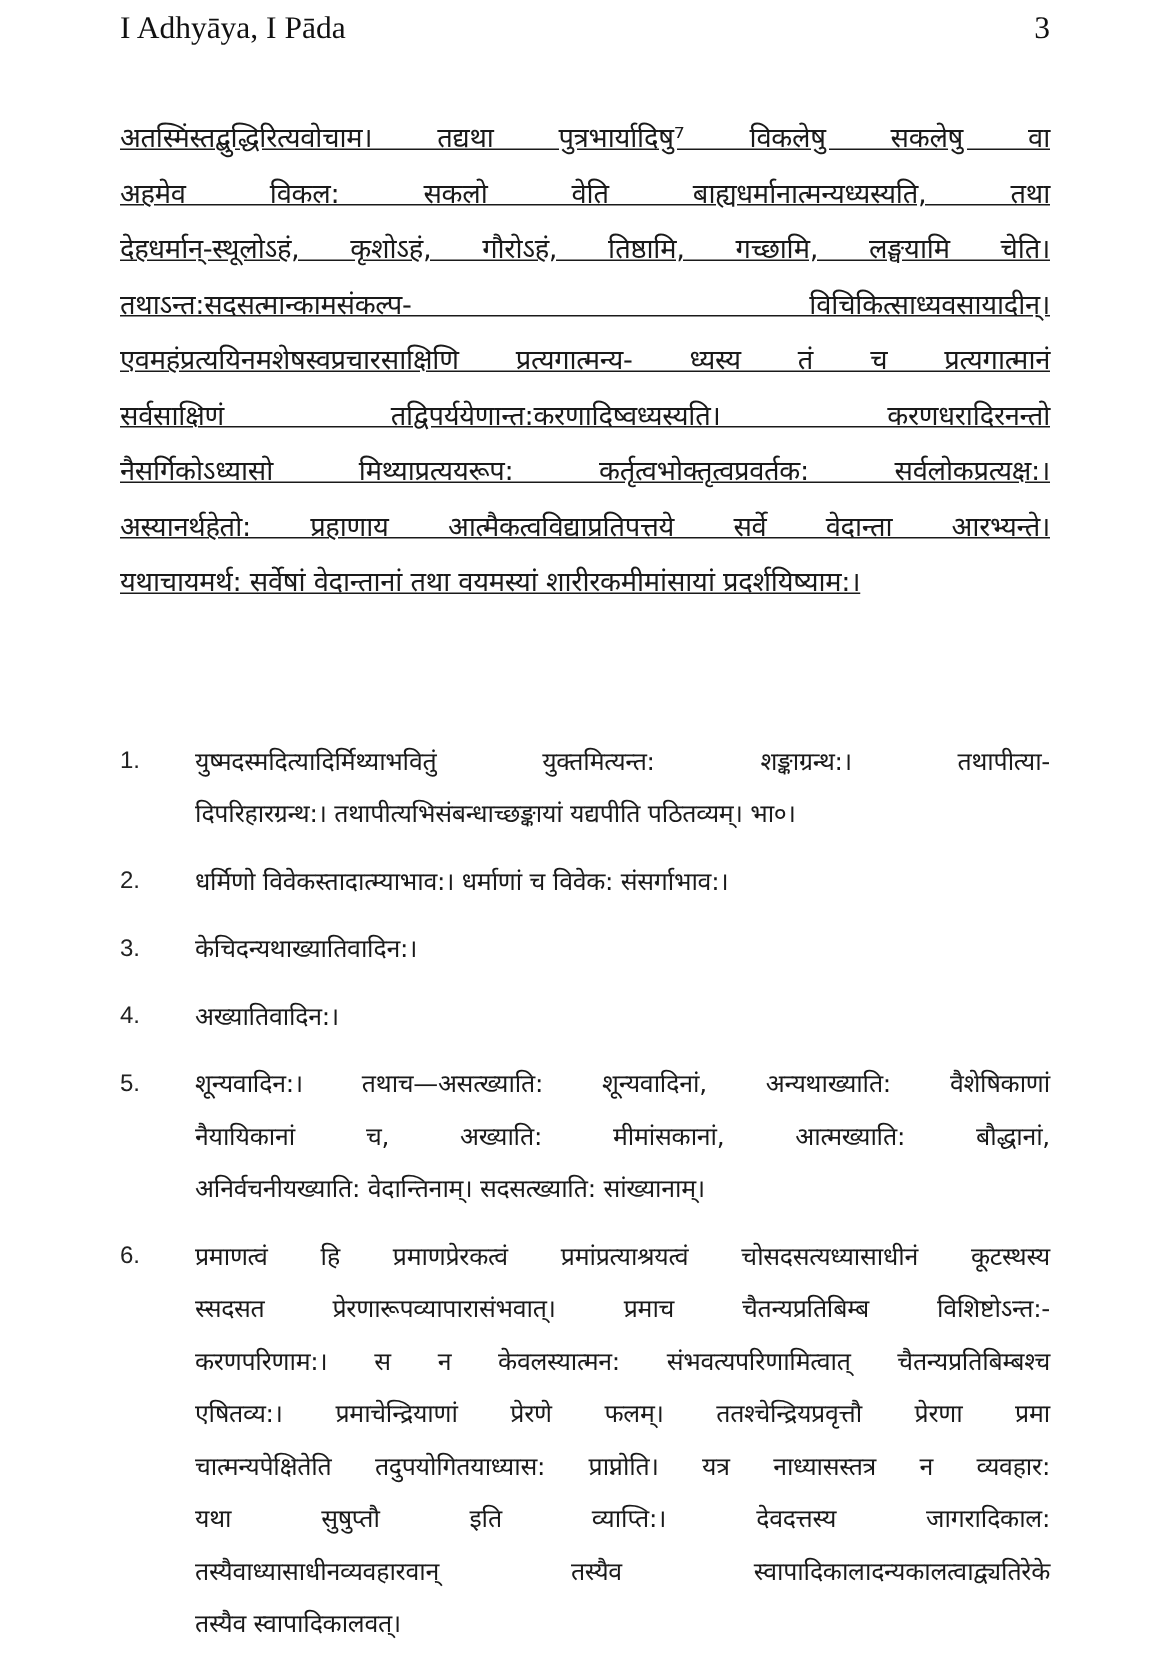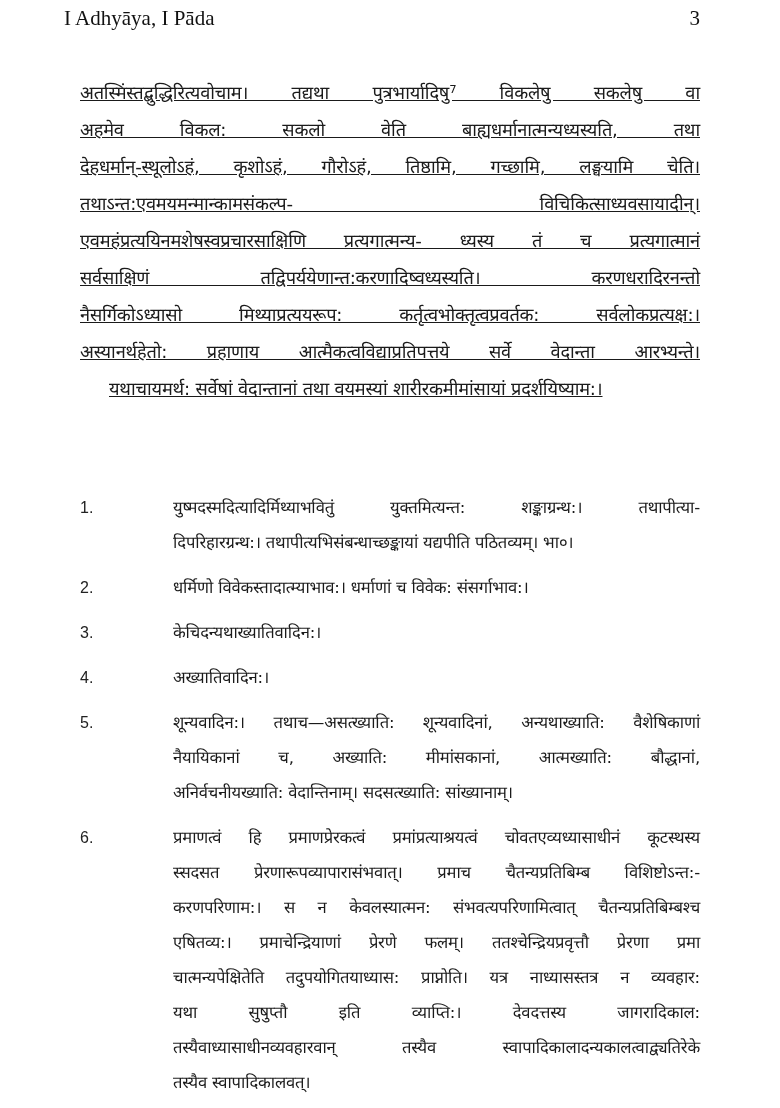--- a/index.html
+++ b/index.html
@@ -10,21 +10,21 @@
     body {
       width: 780px;
       height: 1108px;
       position: relative;
       overflow: hidden;
       color: #1a1a1a;
       font-family: "DejaVu Sans", sans-serif;
     }
     .page-header {
       position: absolute;
-      left: 64px;
+      left: 80px;
       right: 80px;
       top: 6px;
       height: 30px;
       display: flex;
       justify-content: space-between;
       align-items: baseline;
       font-family: "Liberation Serif", serif;
       font-size: 21px;
       color: #111;
     }
@@ -39,21 +39,20 @@
       line-height: 37px;
       font-size: 18.2px;
       white-space: nowrap;
       text-align: justify;
       text-align-last: justify;
       letter-spacing: -0.2px;
       text-decoration: underline;
     }
     .main-line.last {
       text-align-last: left;
-      margin-left: 29px;
     }
     .footnotes {
       position: absolute;
       left: 80px;
       width: 620px;
       top: 490px;
     }
     .fn {
       display: flex;
       margin-bottom: 10px;
@@ -61,21 +60,20 @@
     .fn-num {
       width: 50px;
       flex: 0 0 50px;
       font-family: "Liberation Sans", sans-serif;
       font-size: 16px;
       line-height: 35px;
       color: #222;
     }
     .fn-body {
       flex: 1;
-      margin-left: 43px;
     }
     .fn-line {
       height: 35px;
       line-height: 35px;
       font-size: 16.6px;
       white-space: nowrap;
       text-align: justify;
       text-align-last: justify;
       letter-spacing: -0.2px;
     }
@@ -88,21 +86,21 @@
 
 <div class="page-header">
   <span>I Adhyāya, I Pāda</span>
   <span>3</span>
 </div>
 
 <div class="main-text">
   <div class="main-line">अतस्मिंस्तद्बुद्धिरित्यवोचाम। तद्यथा पुत्रभार्यादिषु⁷ विकलेषु सकलेषु वा</div>
   <div class="main-line">अहमेव विकल: सकलो वेति बाह्यधर्मानात्मन्यध्यस्यति, तथा</div>
   <div class="main-line">देहधर्मान्-स्थूलोऽहं, कृशोऽहं, गौरोऽहं, तिष्ठामि, गच्छामि, लङ्घयामि चेति।</div>
-  <div class="main-line">तथाऽन्त:एवमयमन्मान्कामसंकल्प- विचिकित्साध्यवसायादीन्।</div>
+  <div class="main-line">तथाऽन्त:सदसत्मान्कामसंकल्प- विचिकित्साध्यवसायादीन्।</div>
   <div class="main-line">एवमहंप्रत्ययिनमशेषस्वप्रचारसाक्षिणि प्रत्यगात्मन्य- ध्यस्य तं च प्रत्यगात्मानं</div>
   <div class="main-line">सर्वसाक्षिणं तद्विपर्ययेणान्त:करणादिष्वध्यस्यति। करणधरादिरनन्तो</div>
   <div class="main-line">नैसर्गिकोऽध्यासो मिथ्याप्रत्ययरूप: कर्तृत्वभोक्तृत्वप्रवर्तक: सर्वलोकप्रत्यक्ष:।</div>
   <div class="main-line">अस्यानर्थहेतो: प्रहाणाय आत्मैकत्वविद्याप्रतिपत्तये सर्वे वेदान्ता आरभ्यन्ते।</div>
   <div class="main-line last">यथाचायमर्थ: सर्वेषां वेदान्तानां तथा वयमस्यां शारीरकमीमांसायां प्रदर्शयिष्याम:।</div>
 </div>
 
 <div class="footnotes">
   <div class="fn">
     <div class="fn-num">1.</div>
@@ -133,21 +131,21 @@
     <div class="fn-num">5.</div>
     <div class="fn-body">
       <div class="fn-line">शून्यवादिन:। तथाच—असत्ख्याति: शून्यवादिनां, अन्यथाख्याति: वैशेषिकाणां</div>
       <div class="fn-line">नैयायिकानां च, अख्याति: मीमांसकानां, आत्मख्याति: बौद्धानां,</div>
       <div class="fn-line last">अनिर्वचनीयख्याति: वेदान्तिनाम्। सदसत्ख्याति: सांख्यानाम्।</div>
     </div>
   </div>
   <div class="fn">
     <div class="fn-num">6.</div>
     <div class="fn-body">
-      <div class="fn-line">प्रमाणत्वं हि प्रमाणप्रेरकत्वं प्रमांप्रत्याश्रयत्वं चोवतएव्यध्यासाधीनं कूटस्थस्य</div>
+      <div class="fn-line">प्रमाणत्वं हि प्रमाणप्रेरकत्वं प्रमांप्रत्याश्रयत्वं चोसदसत्यध्यासाधीनं कूटस्थस्य</div>
       <div class="fn-line">स्सदसत प्रेरणारूपव्यापारासंभवात्। प्रमाच चैतन्यप्रतिबिम्ब विशिष्टोऽन्त:-</div>
       <div class="fn-line">करणपरिणाम:। स न केवलस्यात्मन: संभवत्यपरिणामित्वात् चैतन्यप्रतिबिम्बश्च</div>
       <div class="fn-line">एषितव्य:। प्रमाचेन्द्रियाणां प्रेरणे फलम्। ततश्चेन्द्रियप्रवृत्तौ प्रेरणा प्रमा</div>
       <div class="fn-line">चात्मन्यपेक्षितेति तदुपयोगितयाध्यास: प्राप्नोति। यत्र नाध्यासस्तत्र न व्यवहार:</div>
       <div class="fn-line">यथा सुषुप्तौ इति व्याप्ति:। देवदत्तस्य जागरादिकाल:</div>
       <div class="fn-line">तस्यैवाध्यासाधीनव्यवहारवान् तस्यैव स्वापादिकालादन्यकालत्वाद्व्यतिरेके</div>
       <div class="fn-line last">तस्यैव स्वापादिकालवत्।</div>
     </div>
   </div>
 </div>

